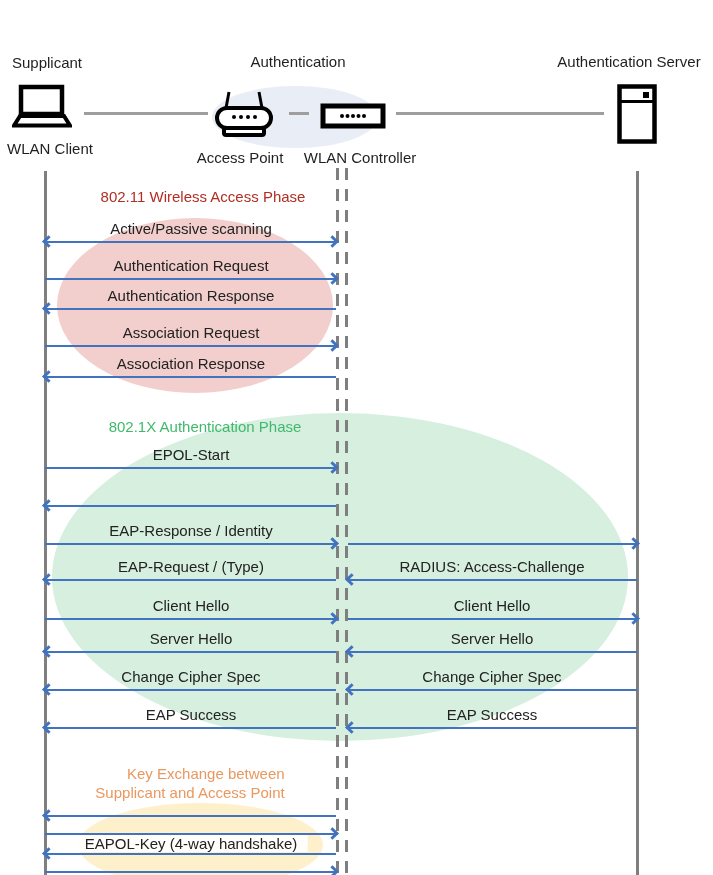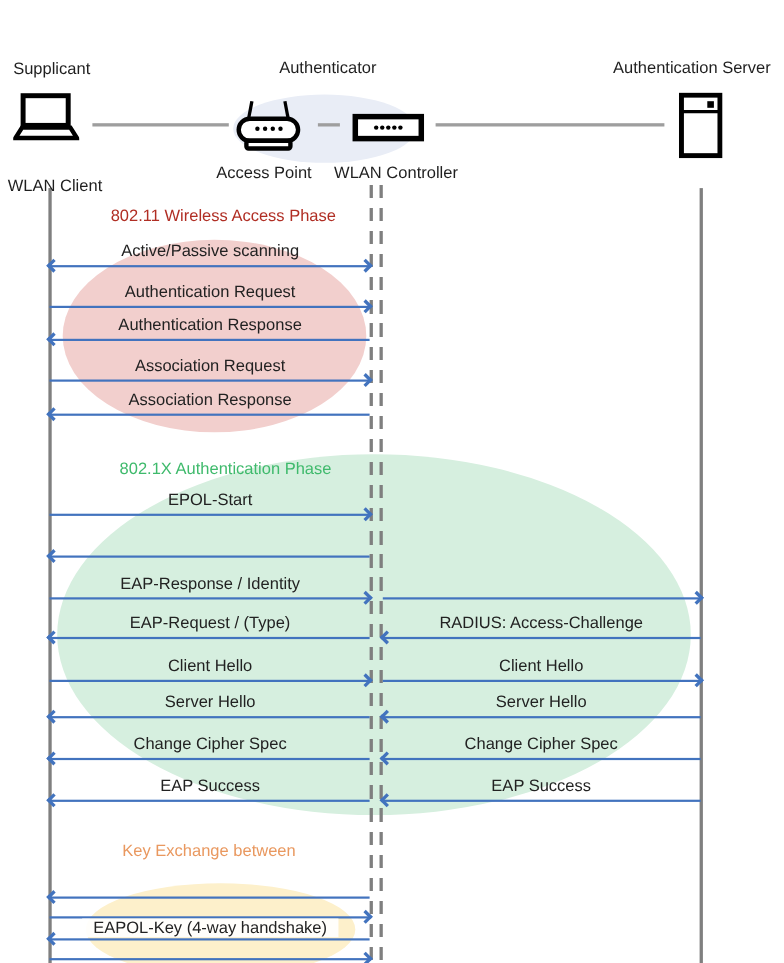--- a/index.html
+++ b/index.html
@@ -27,21 +27,21 @@
   .mlabel{position:absolute;white-space:nowrap;font-size:15px;color:#222;transform:translateX(-50%);z-index:4;}
   .mlabel.bg{background:rgba(255,255,255,0.92);padding:0 10px;}
   .icon{position:absolute;z-index:3;}
 </style>
 </head>
 <body>
 
 <div class="stage" style="--c-arrow: #4273BE; --c-lifeline: #7F7F7F; --c-conn: #9E9E9E; --t-p1: #B02E24; --e-p1: #F2CFCD; --t-p2: #3FBA6C; --e-p2: #D6EFDF; --t-p3: #E9985F; --e-p3: #FDF0CB; --e-auth: #E9EDF6;">
 
   <div class="txt ctr" style="left:47px;top:13px">Supplicant</div>
-  <div class="txt ctr" style="left:298px;top:12px">Authenticator</div>
+  <div class="txt ctr" style="left:298px;top:12px">Authentication</div>
   <div class="txt ctr" style="left:629px;top:12px">Authentication Server</div>
 
   <div class="ell-auth" style="left:212px;top:45px;width:166px;height:62px;background:var(--e-auth,#E9EDF6)"></div>
 
   <div class="conn" style="left:84px;width:124px"></div>
   <div class="conn" style="left:289px;width:20px"></div>
   <div class="conn" style="left:396px;width:208px"></div>
 
   <svg class="icon" style="left:12px;top:42px" width="60" height="46" viewBox="0 0 60 46">
     <rect x="9" y="4" width="41" height="27" fill="#fff" stroke="#000" stroke-width="4.5"></rect>
@@ -64,37 +64,38 @@
     <circle cx="33" cy="13" r="2" fill="#000"></circle>
       <circle cx="38.5" cy="13" r="2" fill="#000"></circle>
     <circle cx="44" cy="13" r="2" fill="#000"></circle>
   </svg>
   <svg class="icon" style="left:617px;top:43px" width="40" height="60" viewBox="0 0 40 60">
     <rect x="2.5" y="2.5" width="35" height="55" fill="#fff" stroke="#000" stroke-width="4.5"></rect>
     <line x1="3" y1="17.5" x2="37" y2="17.5" stroke="#000" stroke-width="3"></line>
     <rect x="26" y="8" width="6" height="6" fill="#000"></rect>
   </svg>
 
-  <div class="txt ctr" style="left:50px;top:120px">WLAN Client</div>
+  <div class="txt ctr" style="left:50px;top:99px">WLAN Client</div>
   <div class="txt ctr" style="left:240px;top:108px">Access Point</div>
   <div class="txt ctr" style="left:360px;top:108px">WLAN Controller</div>
 
   <div class="ll" style="left:44px;top:130px;height:728px"></div>
   <div class="ll ll-dash" style="left:336px;top:127px;height:730px"></div>
   <div class="ll ll-dash" style="left:345px;top:127px;height:730px"></div>
   <div class="ll" style="left:636px;top:130px;height:722px"></div>
 
   <div class="ell" style="left:57px;top:177px;width:276px;height:175px;background:var(--e-p1,#F2CFCD)"></div>
   <div class="ell" style="left:52px;top:372px;width:576px;height:328px;background:var(--e-p2,#D6EFDF)"></div>
   <div class="ell" style="left:78px;top:762px;width:245px;height:84px;background:var(--e-p3,#FDF0CB)"></div>
 
   <div class="ptitle" style="left:203px;top:147px;color:var(--t-p1,#B02E24)">802.11 Wireless Access Phase</div>
   <div class="ptitle" style="left:205px;top:377px;color:var(--t-p2,#3FBA6C)">802.1X Authentication Phase</div>
   <div class="ptitle" style="left:190px;top:723px;color:var(--t-p3,#E9985F);line-height:19px">
     <div>Key Exchange between</div>
+    <div>Supplicant and Access Point</div>
   </div>
 
   <div class="mlabel" style="left:191px;top:179px">Active/Passive scanning</div>
   <div class="arrow" style="left:45px;top:200px;width:291px">
       <i class="hd hd-l"></i>
       <i class="hd hd-r"></i>
     </div>
 
   <div class="mlabel" style="left:191px;top:216px">Authentication Request</div>
   <div class="arrow" style="left:45px;top:237px;width:291px">

